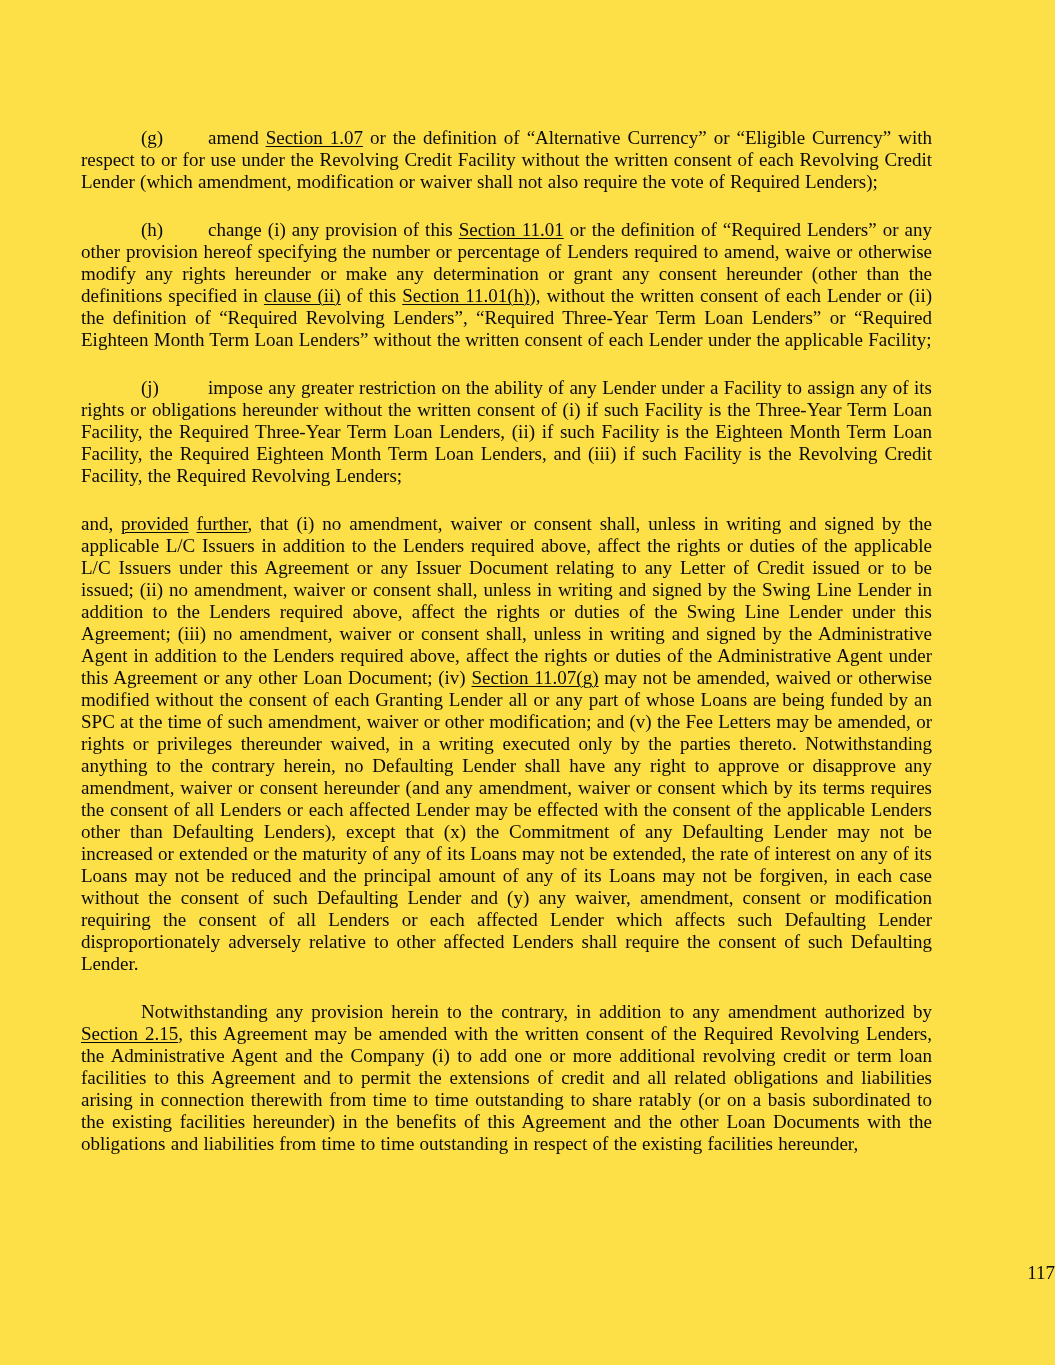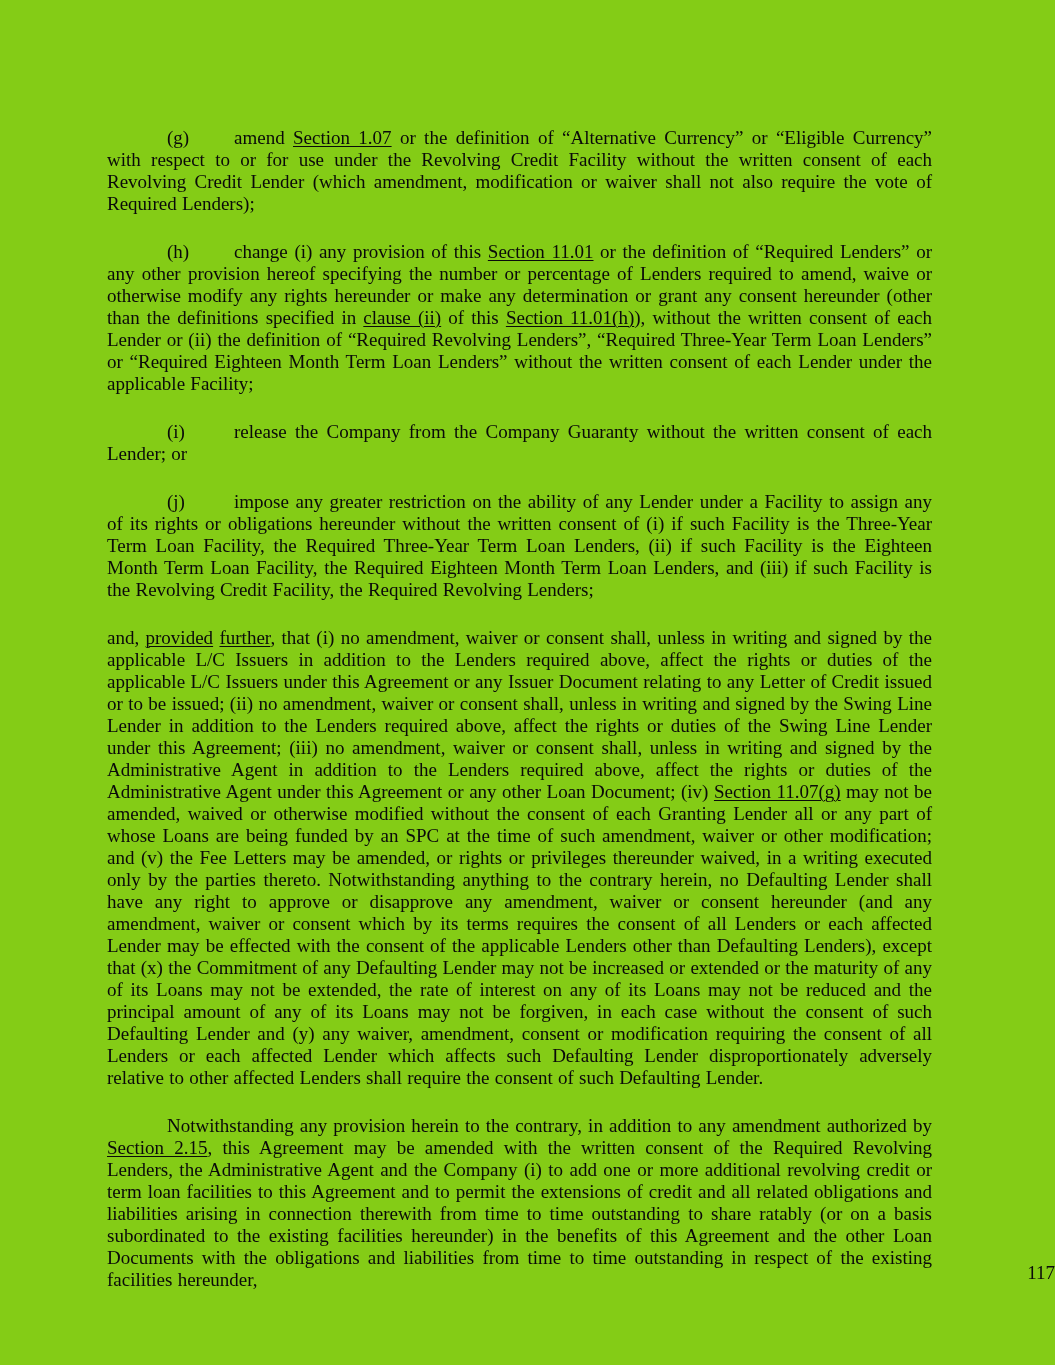--- a/index.html
+++ b/index.html
@@ -12,22 +12,22 @@
     width: 1055px;
     height: 1365px;
     font-family: "Liberation Serif", "DejaVu Serif", serif;
     color: #0a0a0a;
   }
   .page {
     position: relative;
     box-sizing: border-box;
     width: 1055px;
     height: 1365px;
-    padding: 127px 123px 0 107px;
-    background: #84cc16;
+    padding: 127px 123px 0 81px;
+    background: #fde047;
   }
   .doc-text .para {
     margin: 0 0 26px 0;
     font-size: 19px;
     line-height: 22px;
     text-align: justify;
     word-spacing: 0.5px;
   }
   .para.indent {
     text-indent: 60px;
@@ -52,19 +52,18 @@
     line-height: 22px;
   }
 </style>
 </head>
 <body>
 
 <div class="page">
   <div class="doc-text">
       <p class="para indent"><span class="clause-label">(g)</span><span>amend </span><span class="u">Section 1.07</span><span> or the definition of “Alternative Currency” or “Eligible Currency” with respect to or for use under the Revolving Credit Facility without the written consent of each Revolving Credit Lender (which amendment, modification or waiver shall not also require the vote of Required Lenders);</span></p>
       <p class="para indent"><span class="clause-label">(h)</span><span>change (i) any provision of this </span><span class="u">Section 11.01</span><span> or the definition of “Required Lenders” or any other provision hereof specifying the number or percentage of Lenders required to amend, waive or otherwise modify any rights hereunder or make any determination or grant any consent hereunder (other than the definitions specified in </span><span class="u">clause (ii)</span><span> of this </span><span class="u">Section 11.01(h)</span><span>), without the written consent of each Lender or (ii) the definition of “Required Revolving Lenders”, “Required Three-Year Term Loan Lenders” or “Required Eighteen Month Term Loan Lenders” without the written consent of each Lender under the applicable Facility;</span></p>
-      <p class="para indent"><span class="clause-label">(i)</span><span>release the Company from the Company Guaranty without the written consent of each Lender; or</span></p>
       <p class="para indent"><span class="clause-label">(j)</span><span>impose any greater restriction on the ability of any Lender under a Facility to assign any of its rights or obligations hereunder without the written consent of (i) if such Facility is the Three-Year Term Loan Facility, the Required Three-Year Term Loan Lenders, (ii) if such Facility is the Eighteen Month Term Loan Facility, the Required Eighteen Month Term Loan Lenders, and (iii) if such Facility is the Revolving Credit Facility, the Required Revolving Lenders;</span></p>
       <p class="para"><span>and, </span><span class="u">provided</span><span> </span><span class="u">further</span><span>, that (i) no amendment, waiver or consent shall, unless in writing and signed by the applicable L/C Issuers in addition to the Lenders required above, affect the rights or duties of the applicable L/C Issuers under this Agreement or any Issuer Document relating to any Letter of Credit issued or to be issued; (ii) no amendment, waiver or consent shall, unless in writing and signed by the Swing Line Lender in addition to the Lenders required above, affect the rights or duties of the Swing Line Lender under this Agreement; (iii) no amendment, waiver or consent shall, unless in writing and signed by the Administrative Agent in addition to the Lenders required above, affect the rights or duties of the Administrative Agent under this Agreement or any other Loan Document; (iv) </span><span class="u">Section 11.07(g)</span><span> may not be amended, waived or otherwise modified without the consent of each Granting Lender all or any part of whose Loans are being funded by an SPC at the time of such amendment, waiver or other modification; and (v) the Fee Letters may be amended, or rights or privileges thereunder waived, in a writing executed only by the parties thereto. Notwithstanding anything to the contrary herein, no Defaulting Lender shall have any right to approve or disapprove any amendment, waiver or consent hereunder (and any amendment, waiver or consent which by its terms requires the consent of all Lenders or each affected Lender may be effected with the consent of the applicable Lenders other than Defaulting Lenders), except that (x) the Commitment of any Defaulting Lender may not be increased or extended or the maturity of any of its Loans may not be extended, the rate of interest on any of its Loans may not be reduced and the principal amount of any of its Loans may not be forgiven, in each case without the consent of such Defaulting Lender and (y) any waiver, amendment, consent or modification requiring the consent of all Lenders or each affected Lender which affects such Defaulting Lender disproportionately adversely relative to other affected Lenders shall require the consent of such Defaulting Lender.</span></p>
       <p class="para indent"><span>Notwithstanding any provision herein to the contrary, in addition to any amendment authorized by </span><span class="u">Section 2.15</span><span>, this Agreement may be amended with the written consent of the Required Revolving Lenders, the Administrative Agent and the Company (i) to add one or more additional revolving credit or term loan facilities to this Agreement and to permit the extensions of credit and all related obligations and liabilities arising in connection therewith from time to time outstanding to share ratably (or on a basis subordinated to the existing facilities hereunder) in the benefits of this Agreement and the other Loan Documents with the obligations and liabilities from time to time outstanding in respect of the existing facilities hereunder,</span></p>
     </div>
   <div class="page-number">117</div>
 </div>
 
 </body></html>

